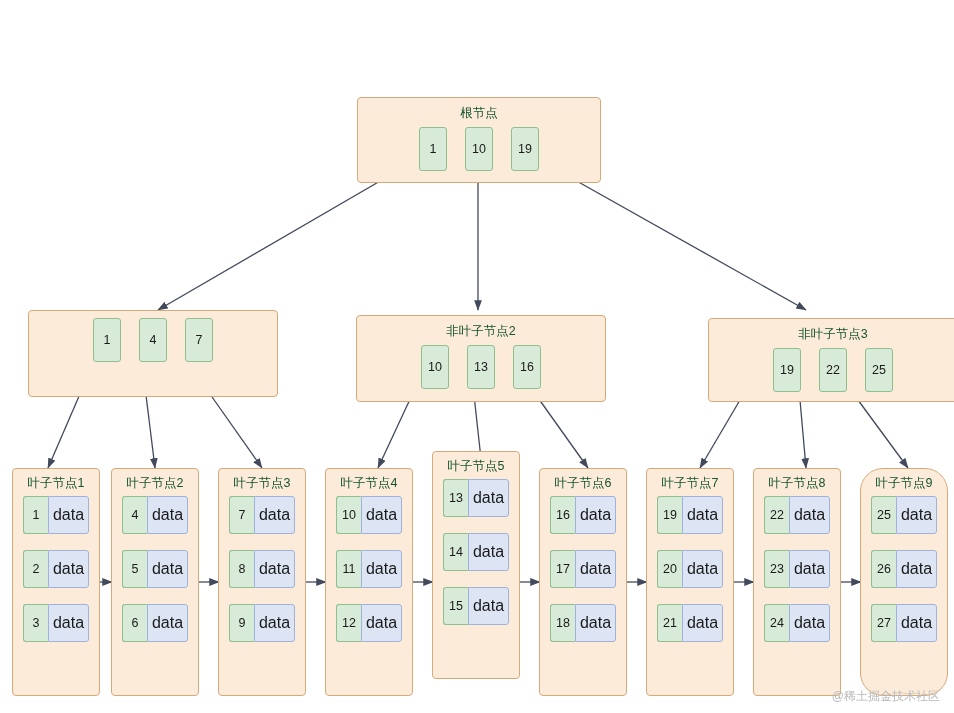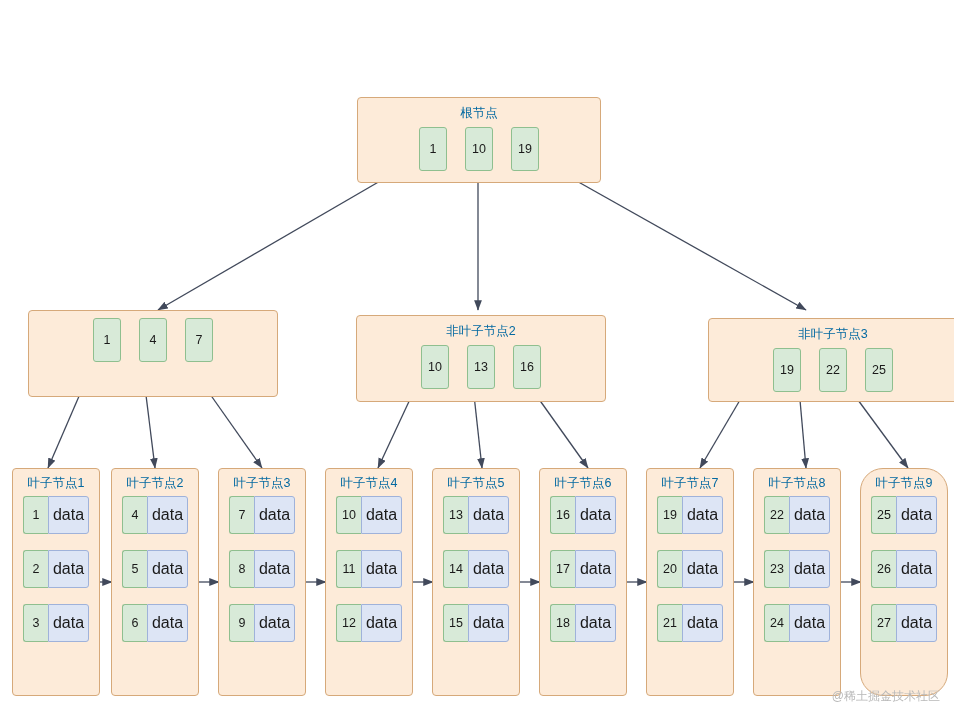--- a/index.html
+++ b/index.html
@@ -30,21 +30,21 @@
   .node-box {
     position: absolute;
     background: #fdebd9;
     border: 1px solid #d6a97a;
     border-radius: 4px;
     box-sizing: border-box;
   }
   .node-title {
     text-align: center;
     font-size: 12.5px;
-    color: #0369a1;
+    color: #14532d;
     line-height: 14px;
   }
   .internal .node-title {
     padding-top: 8px;
   }
   .leaf .node-title {
     padding-top: 7px;
   }
   .cells {
     display: flex;
@@ -252,21 +252,21 @@
         <div class="leaf-key">11</div>
         <div class="leaf-val">data</div>
       </div>
       <div class="leaf-row">
         <div class="leaf-key">12</div>
         <div class="leaf-val">data</div>
       </div>
     </div>
   </div>
 
-  <div class="node-box leaf" style="left:432px; top:468px; width:88px; height:228px;">
+  <div class="node-box leaf" style="left:432px; top:451px; width:88px; height:228px;">
     <div class="node-title">叶子节点5</div>
     <div class="leaf-rows">
       <div class="leaf-row">
         <div class="leaf-key">13</div>
         <div class="leaf-val">data</div>
       </div>
       <div class="leaf-row">
         <div class="leaf-key">14</div>
         <div class="leaf-val">data</div>
       </div>

